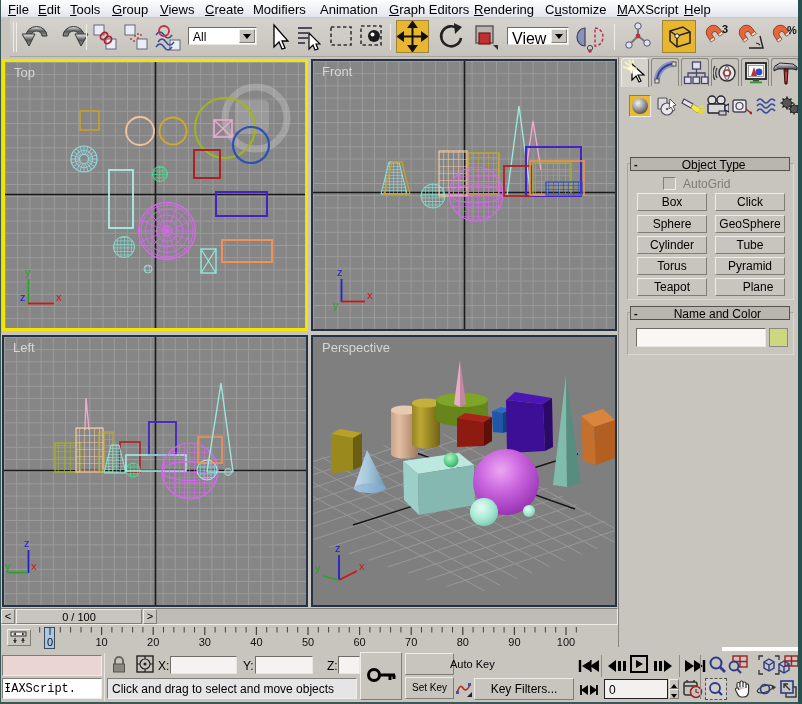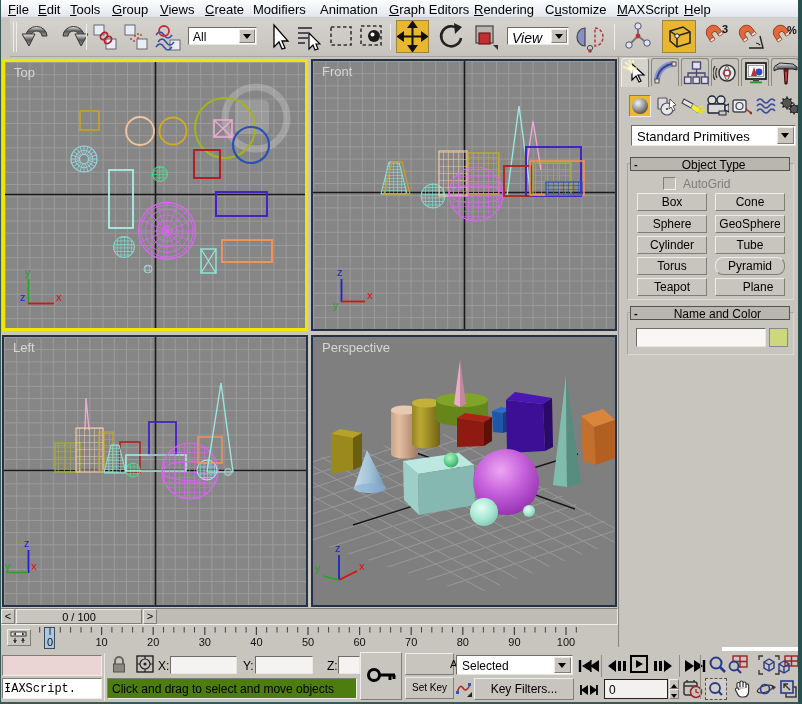--- a/index.html
+++ b/index.html
@@ -24,21 +24,21 @@
   border-left:1px solid #8a8780; }
 #timeslider { left:0; top:607px; width:618px; height:19px; background:#c8c5bf; }
 #trackbar { left:0; top:626px; width:618px; height:25px; background:#c8c5bf; }
 #statusbar { left:0; top:651px; width:802px; height:53px; background:#c8c5bf; }
 #ledge { left:0; top:0; width:1px; height:704px; background:#3a5856; z-index:50;}
 #bedge { left:0; top:702px; width:802px; height:2px; background:#3a5856; z-index:50;}
 .btn { position:absolute; background:#c8c5bf;
   border-top:1px solid #efede9; border-left:1px solid #efede9;
   border-right:1px solid #807d76; border-bottom:1px solid #807d76;
   font-size:11px; color:#000; text-align:center; }
-.sunken { position:absolute; background:#4d7c0f;
+.sunken { position:absolute; background:#e5e5e5;
   border-top:1px solid #807d76; border-left:1px solid #807d76;
   border-right:1px solid #efede9; border-bottom:1px solid #efede9; }
 .white { background:#fff; }
 .field { position:absolute; background:#f4f3f1;
   border-top:1px solid #6f6c66; border-left:1px solid #6f6c66;
   border-right:1px solid #e8e6e2; border-bottom:1px solid #e8e6e2; }
 .tab { position:absolute; top:1px; width:28px; height:28px; background:#c8c5bf;
   border:1px solid #8a8780; border-bottom:none; border-radius:3px 3px 0 0; }
 .tab svg { margin:1px; }
 .tabactive { background:#d6d3cd; border-color:#efede9 #807d76 #cfccc6 #efede9; height:29px; }
@@ -152,21 +152,21 @@
     <svg width="30" height="32" style="position:absolute;left:424px;top:3px">
       <path d="M24 8 A10 10 0 1 0 27 17" fill="none" stroke="#222" stroke-width="2.6"></path>
       <polygon points="20,2 28,6 21,13" fill="#222"></polygon>
     </svg>
     <svg width="26" height="30" style="position:absolute;left:463px;top:5px">
       <rect x="3" y="3" width="17" height="17" fill="#b8b5af" stroke="#555" stroke-width="1.4"></rect>
       <rect x="6" y="10" width="11" height="11" fill="#c03030" stroke="#701818" stroke-width="1.2"></rect>
       <polygon points="20,22 25,22 25,27" fill="#333"></polygon>
     </svg>
     <div class="field" style="left:497px;top:9px;width:62px;height:18px;background:#fff;">
-      <div style="position:absolute;left:4px;top:2px;font-size:14px;font-style:italic;">View</div>
+      <div style="position:absolute;left:4px;top:2px;font-size:16px;">View</div>
       <div class="btn" style="right:1px;top:1px;width:16px;height:14px;"><svg width="14" height="12">
             <polygon points="3,4 11,4 7,9" fill="#000"></polygon>
           </svg></div>
     </div>
     <svg width="30" height="32" style="position:absolute;left:566px;top:4px">
       <path d="M9 6 A8 9 0 0 0 9 24 Z" fill="#8890c0" stroke="#445" stroke-width="1.2"></path>
       <path d="M19 6 A8 9 0 0 1 19 24 Z" fill="none" stroke="#b03040" stroke-width="1.4" stroke-dasharray="3,2"></path>
       <circle cx="14" cy="26" r="2.6" fill="#c8ccd8" stroke="#445"></circle>
       <circle cx="14" cy="29" r="1.8" fill="#b03040"></circle>
     </svg>
@@ -565,41 +565,35 @@
             </g>
         <g stroke="#222" stroke-width="1.6">
               <path d="M9 1.5 V4 M9 12 V14.5 M2.5 8 H5 M13 8 H15.5 M4.5 3.5 L6.2 5.2 M11.8 10.8 L13.5 12.5 M4.5 12.5 L6.2 10.8 M11.8 5.2 L13.5 3.5"></path>
             </g>
         <g stroke="#222" stroke-width="1.4">
               <path d="M16 8.5 V10.5 M16 17.5 V19.5 M10.5 14 H12.5 M19.5 14 H21.5 M12.2 10.2 L13.6 11.6 M18.4 16.4 L19.8 17.8 M12.2 17.8 L13.6 16.4 M18.4 11.6 L19.8 10.2"></path>
             </g>
           </svg></div>
     </div>
 
-    <div class="field" style="left:12px;top:68px;width:165px;height:21px;background:#fff;">
-      <div style="position:absolute;left:5px;top:3px;font-size:13px;">Standard Primitives</div>
-      <div class="btn" style="right:1px;top:1px;width:17px;height:17px;"><svg width="15" height="15">
-            <polygon points="3,5 11,5 7,10" fill="#000"></polygon>
-          </svg></div>
-    </div>
 
     <div class="sunken" style="left:8px;top:106px;width:167px;height:137px;border-color:#a8a5a0 #dddad5 #dddad5 #a8a5a0;background:none;"></div>
     <div class="rollbar" style="left:11px;top:100px;width:160px;height:14px;">
       <span class="rollminus">-</span><span style="margin-left:44px;">Object Type</span>
     </div>
     <div style="position:absolute;left:44px;top:120px;width:13px;height:13px;background:#c4c1bb;border-top:1px solid #807d76;border-left:1px solid #807d76;border-right:1px solid #efede9;border-bottom:1px solid #efede9;"></div>
     <div style="position:absolute;left:64px;top:120px;font-size:12px;color:#7e7b76;">AutoGrid</div>
     <div class="btn pbtn" style="left:18px;top:136px;">Box</div>
-    <div class="btn pbtn" style="left:96px;top:136px;">Cone</div>
+    <div class="btn pbtn" style="left:96px;top:136px;">Click</div>
     <div class="btn pbtn" style="left:18px;top:158px;">Sphere</div>
     <div class="btn pbtn" style="left:96px;top:158px;">GeoSphere</div>
     <div class="btn pbtn" style="left:18px;top:179px;">Cylinder</div>
     <div class="btn pbtn" style="left:96px;top:179px;">Tube</div>
     <div class="btn pbtn" style="left:18px;top:200px;">Torus</div>
-    <div class="btn pbtn" style="left:96px;top:200px;border-radius:8px;">Pyramid</div>
+    <div class="btn pbtn" style="left:96px;top:200px;">Pyramid</div>
     <div class="btn pbtn" style="left:18px;top:221px;">Teapot</div>
     <div class="btn pbtn" style="left:96px;top:221px;padding-left:16px;">Plane</div>
 
     <div class="sunken" style="left:8px;top:255px;width:167px;height:43px;border-color:#a8a5a0 #dddad5 #dddad5 #a8a5a0;background:none;"></div>
     <div class="rollbar" style="left:11px;top:249px;width:160px;height:14px;">
       <span class="rollminus">-</span><span style="margin-left:36px;">Name and Color</span>
     </div>
     <div class="field" style="left:17px;top:271px;width:130px;height:19px;background:#f8f7f5;"></div>
     <div style="position:absolute;left:150px;top:271px;width:19px;height:19px;background:#cdd87e;border:1px solid #888;"></div>
   </div>
@@ -660,26 +654,20 @@
     <div style="position:absolute;left:327px;top:8px;font-size:12px;">Z:</div>
     <div class="field" style="left:338px;top:5px;width:22px;height:18px;"></div>
     <div class="btn" style="left:360px;top:1px;width:42px;height:48px;">
       <svg width="38" height="44" viewBox="0 0 38 44">
         <circle cx="12" cy="22" r="5.5" fill="none" stroke="#000" stroke-width="3"></circle>
         <path d="M17 22 H33 M28 22 V27 M32 22 V26" stroke="#000" stroke-width="3"></path>
       </svg>
     </div>
     <div class="btn" style="left:405px;top:2px;width:49px;height:22px;line-height:20px;font-size:11px;white-space:nowrap;padding-left:44px;">Auto Key</div>
     <div class="btn" style="left:405px;top:26px;width:49px;height:22px;line-height:20px;font-size:10px;white-space:nowrap;">Set Key</div>
-    <div class="field" style="left:456px;top:4px;width:117px;height:20px;background:#fff;">
-      <div style="position:absolute;left:5px;top:3px;font-size:12px;">Selected</div>
-      <div class="btn" style="right:1px;top:1px;width:17px;height:16px;"><svg width="15" height="14">
-            <polygon points="3,5 11,5 7,10" fill="#000"></polygon>
-          </svg></div>
-    </div>
     <svg width="18" height="20" style="position:absolute;left:455px;top:28px">
       <path d="M2 14 Q5 4 8 9 T15 6" fill="none" stroke="#b03030" stroke-width="1.6"></path>
       <g fill="#3a55b0">
           <rect x="1" y="12" width="3" height="3"></rect>
           <rect x="13" y="4" width="3" height="3"></rect>
         </g>
       <polygon points="12,18 17,18 17,13" fill="#222"></polygon>
     </svg>
     <div class="btn" style="left:474px;top:27px;width:100px;height:22px;line-height:20px;font-size:12px;">Key Filters...</div>
 

